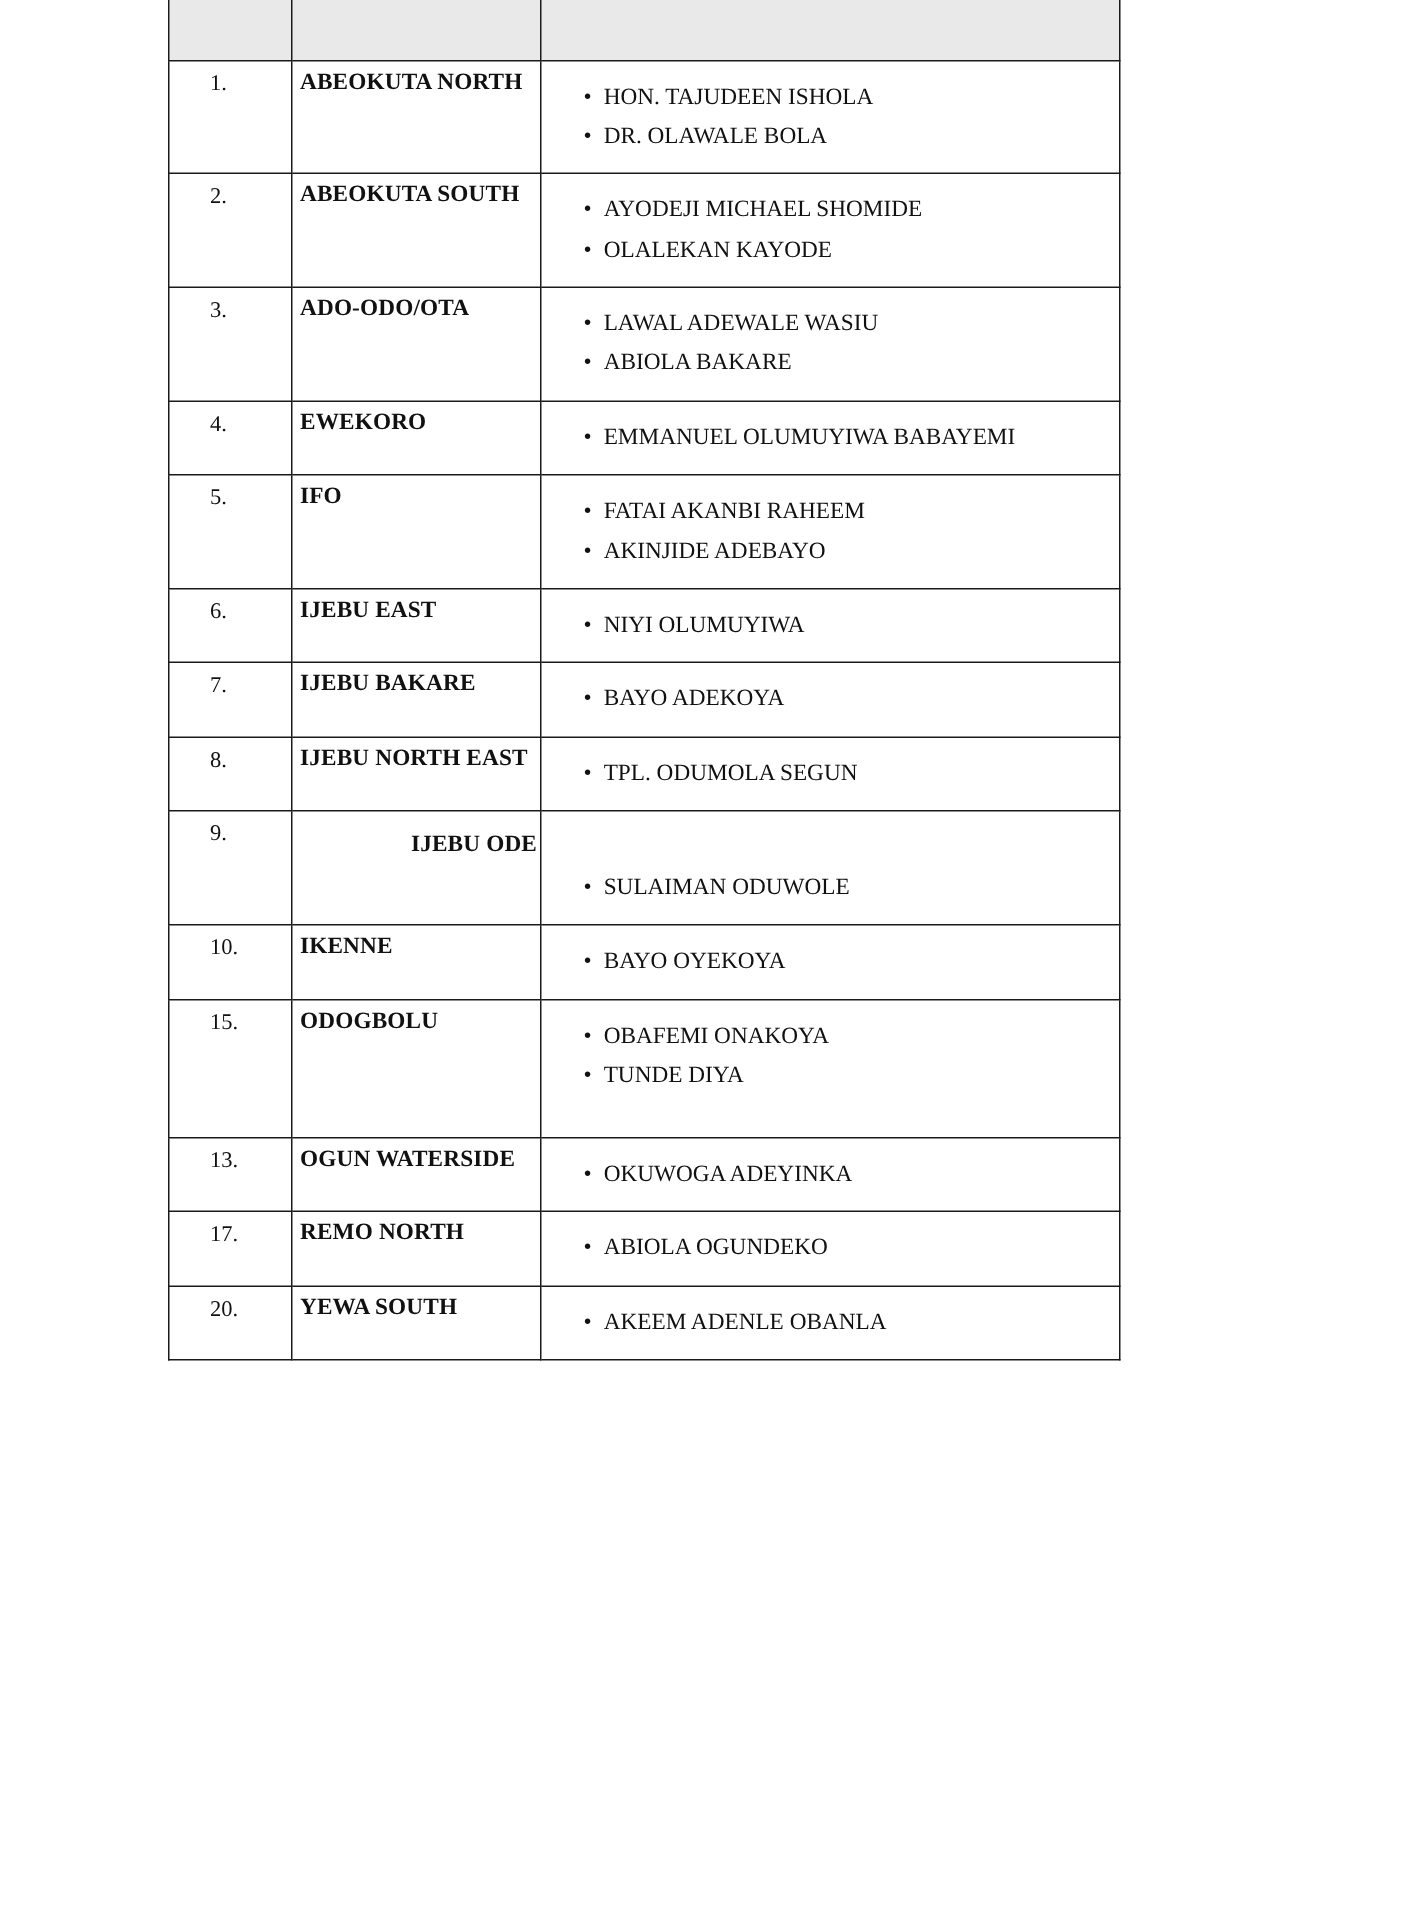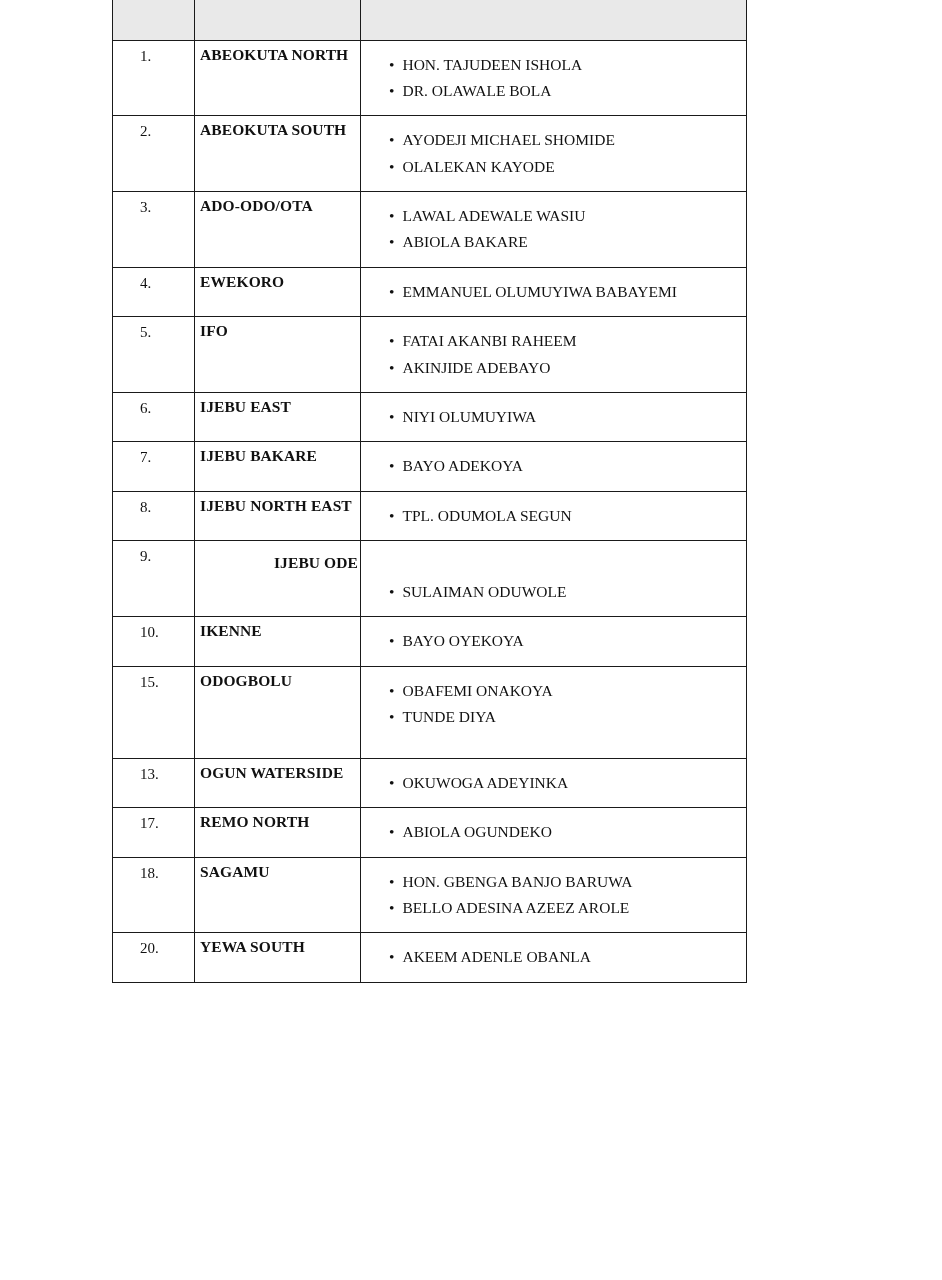--- a/index.html
+++ b/index.html
@@ -176,28 +176,20 @@
           </td>
         </tr>
         <tr>
           <td class="cell-num">17.</td>
           <td class="cell-lga">REMO NORTH</td>
           <td class="cell-names">
             <div class="name-line"><span class="bullet">•</span><span>ABIOLA OGUNDEKO</span></div>
           </td>
         </tr>
         <tr>
-          <td class="cell-num">18.</td>
-          <td class="cell-lga">SAGAMU</td>
-          <td class="cell-names">
-            <div class="name-line"><span class="bullet">•</span><span>HON. GBENGA BANJO BARUWA</span></div>
-            <div class="name-line"><span class="bullet">•</span><span>BELLO ADESINA AZEEZ AROLE</span></div>
-          </td>
-        </tr>
-        <tr>
           <td class="cell-num">20.</td>
           <td class="cell-lga">YEWA SOUTH</td>
           <td class="cell-names">
             <div class="name-line"><span class="bullet">•</span><span>AKEEM ADENLE OBANLA</span></div>
           </td>
         </tr>
       </tbody>
   </table>
 
 </div>

